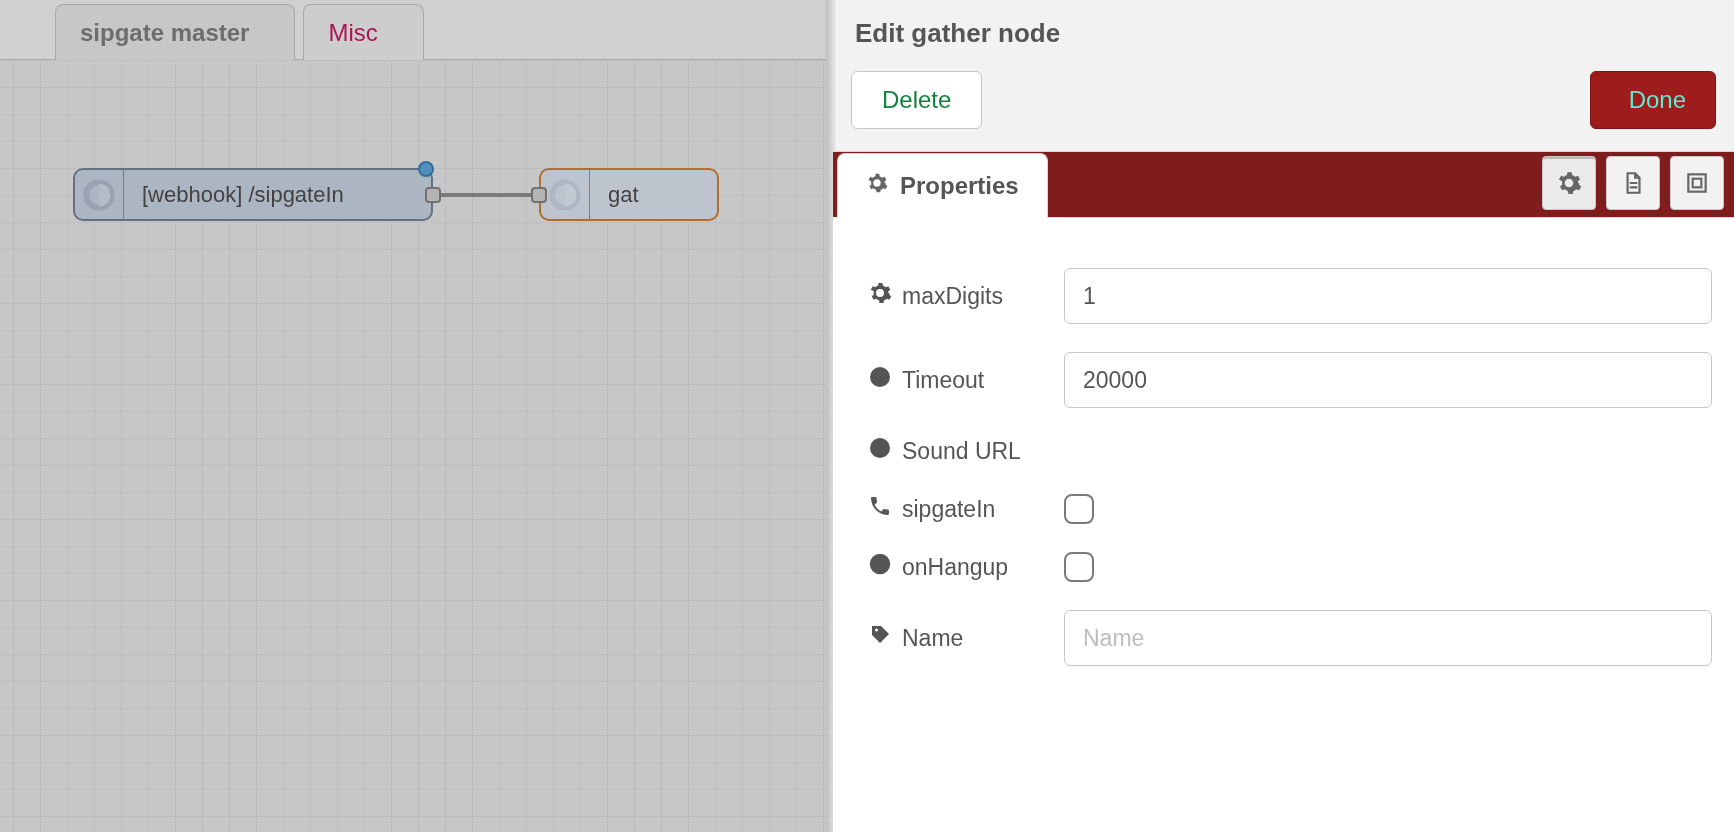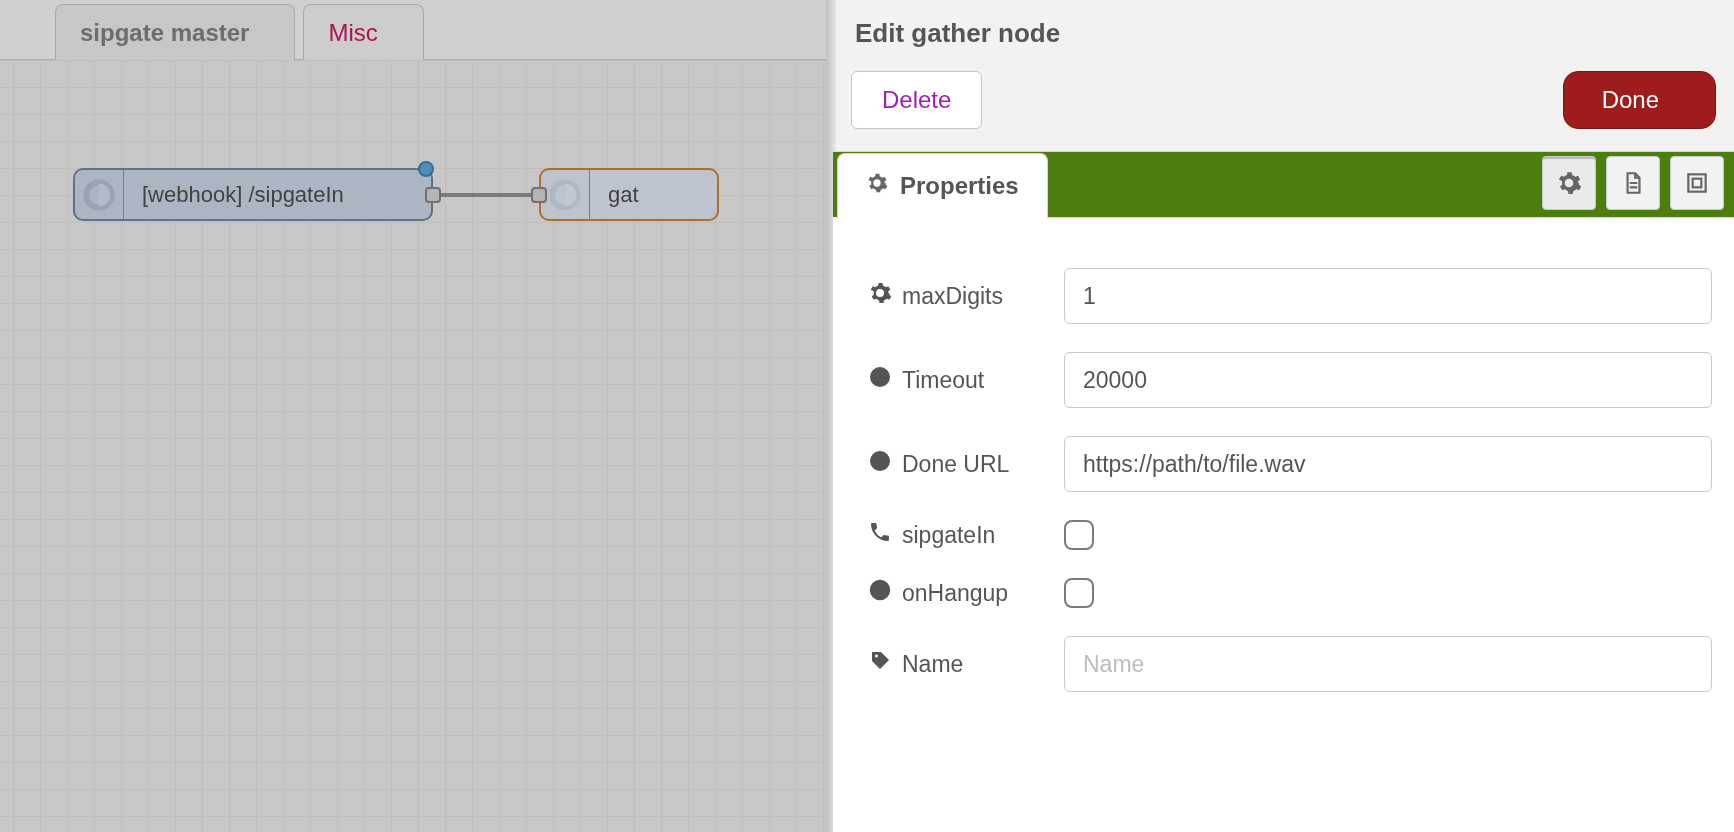--- a/index.html
+++ b/index.html
@@ -131,40 +131,39 @@
     border-bottom: 1px solid #d6d6d6;
   }
   .panel-actions .spacer { flex: 1; }
   .btn {
     font-size: 24px;
     border-radius: 6px;
     padding: 14px 30px;
     cursor: pointer;
     background: #fff;
     border: 1px solid #c6c6c6;
-    color: #a21caf;
+    color: #15803d;
   }
   .btn-done {
     background: #9e1c1c;
-    color: #ffffff;
+    color: #5eead4;
     border-color: #7c1616;
     padding-left: 38px;
-    padding-right: 56px;
-    border-radius: 15px;
+    padding-right: 29px;
   }
   .panel-body {
     flex:1;
     background: #fff;
     position:relative;
     padding: 0;
   }
   .tabs-row {
     display:flex;
     align-items:flex-start;
-    background: #4d7c0f;
+    background: #7f1d1d;
     padding-right: 10px;
     gap: 10px;
   }
   .tab {
     display:flex;
     align-items:center;
     gap: 12px;
     background:#fff;
     border:1px solid #d4d4d4;
     border-bottom:none;
@@ -351,23 +350,22 @@
       </div>
 
       <div class="row">
         <div class="lbl">
           <span>
             <svg viewBox="0 0 24 24" fill="none" stroke="#555" stroke-width="2">
                 <circle cx="12" cy="12" r="9"></circle>
                 <path d="M3 12h18M12 3c3 3 3 15 0 18M12 3c-3 3-3 15 0 18"></path>
               </svg>
           </span>
-          <span>Done URL</span>
-        </div>
-        <input type="url" value="https://path/to/file.wav" style="">
+          <span>Sound URL</span>
+        </div>
       </div>
 
       <div class="row">
         <div class="lbl">
           <span>
             <svg viewBox="0 0 24 24">
                 <path d="M6.6 10.8a15 15 0 0 0 6.6 6.6l2.2-2.2a1 1 0 0 1 1-.24 11 11 0 0 0 3.5.56 1 1 0 0 1 1 1V20a1 1 0 0 1-1 1A17 17 0 0 1 3 4a1 1 0 0 1 1-1h3.5a1 1 0 0 1 1 1 11 11 0 0 0 .56 3.5 1 1 0 0 1-.24 1z"></path>
               </svg>
           </span>
           <span>sipgateIn</span>

